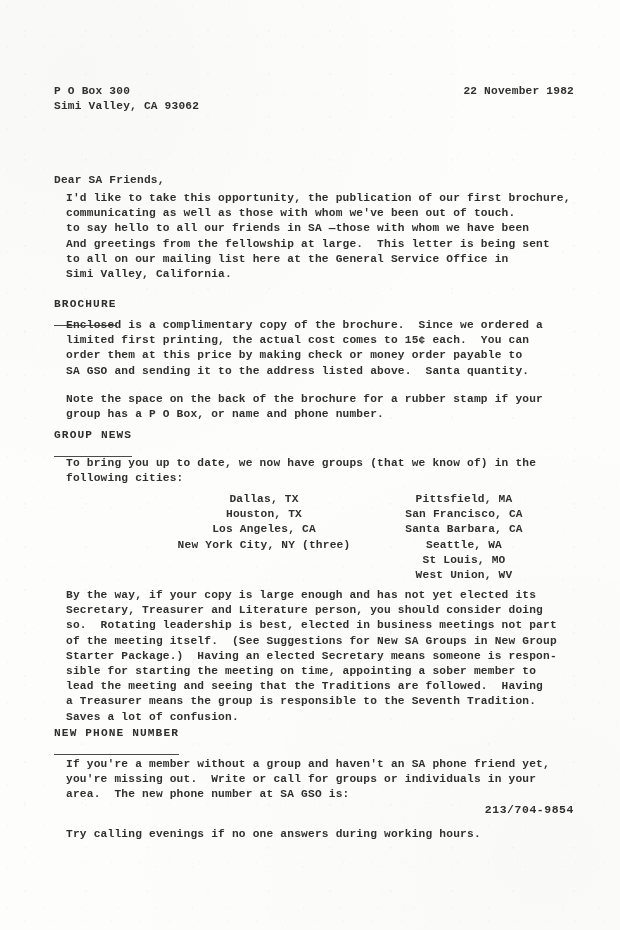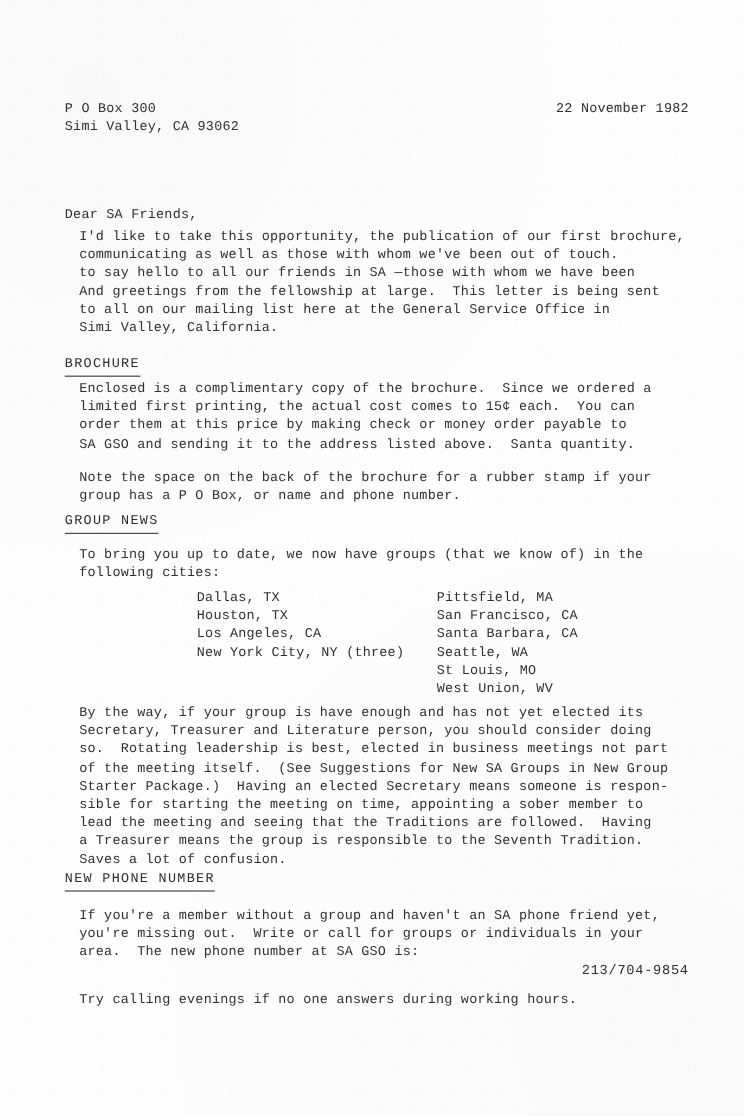--- a/index.html
+++ b/index.html
@@ -18,20 +18,21 @@
   #page {
     position: relative;
     width: 620px;
     height: 930px;
     background:
       radial-gradient(circle at 12% 8%, rgba(0,0,0,0.018) 0%, rgba(0,0,0,0) 42%),
       radial-gradient(circle at 88% 92%, rgba(0,0,0,0.016) 0%, rgba(0,0,0,0) 45%),
       #fdfdfc;
     color: #2b2b2b;
     box-sizing: border-box;
+    font-weight: bold;
   }
 
   
   #page::before {
     content: "";
     position: absolute;
     inset: 0;
     pointer-events: none;
     background-image:
       radial-gradient(circle at 20% 15%, rgba(90,90,90,0.05) 0.6px, transparent 1px),
@@ -82,21 +83,21 @@
 
   .sec-head {
     position: absolute;
     left: 0;
     font-size: 11.2px;
     line-height: 15px;
     letter-spacing: 1.1px;
     color: #2e2e2e;
     border-bottom: 1px solid #4a4a4a;
     display: inline-block;
-    padding-bottom: 1px;
+    padding-bottom: 13px;
     white-space: pre;
     text-align: center;
   }
 
   
   .cities {
     position: absolute;
     left: 0;
     width: 520px;
     display: flex;
@@ -106,20 +107,21 @@
     margin-left: 110px;
   }
   .city-col-right { width: 200px; }
   .city {
     display: block;
     font-size: 11.2px;
     line-height: 15.2px;
     letter-spacing: 0.2px;
     white-space: pre;
     color: #303030;
+    text-align: center;
   }
 
   .phone-line {
     position: absolute;
     left: 0;
     width: 520px;
     text-align: right;
     font-size: 11.4px;
     letter-spacing: 0.6px;
     color: #303030;
@@ -185,21 +187,21 @@
         <span class="city">Pittsfield, MA</span>
         <span class="city">San Francisco, CA</span>
         <span class="city">Santa Barbara, CA</span>
         <span class="city">Seattle, WA</span>
         <span class="city">St Louis, MO</span>
         <span class="city">West Union, WV</span>
       </div>
     </div>
 
     <div class="para" style="top:588px">
-      <span class="ln">By the way, if your group is have enough and has not yet elected its</span>
+      <span class="ln">By the way, if your copy is large enough and has not yet elected its</span>
       <span class="ln">Secretary, Treasurer and Literature person, you should consider doing</span>
       <span class="ln">so.  Rotating leadership is best, elected in business meetings not part</span>
       <span class="ln">of the meeting itself.  (See Suggestions for New SA Groups in New Group</span>
       <span class="ln">Starter Package.)  Having an elected Secretary means someone is respon-</span>
       <span class="ln">sible for starting the meeting on time, appointing a sober member to</span>
       <span class="ln">lead the meeting and seeing that the Traditions are followed.  Having</span>
       <span class="ln">a Treasurer means the group is responsible to the Seventh Tradition.</span>
       <span class="ln">Saves a lot of confusion.</span>
     </div>
 

